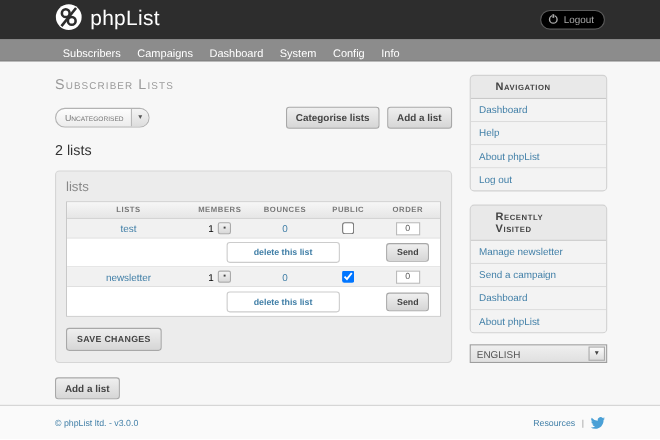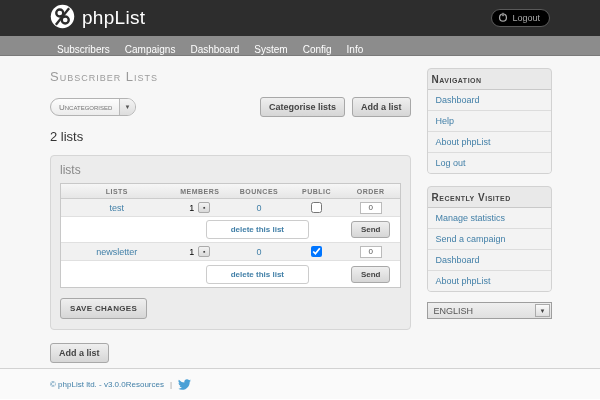--- a/index.html
+++ b/index.html
@@ -69,38 +69,38 @@
          border:1px solid #ccc; border-radius:3px; color:#4380a8; font-size:8px;
          font-weight:bold; padding:4px 24px; cursor:pointer; }
   .send-btn { grid-column:5; justify-self:center; font-size:8px; padding:3px 9px; }
   .save-btn { margin-top:10px; font-size:8px; letter-spacing:.3px; padding:5px 9px; }
   .add-bottom { margin-top:13px; }
 
   
   .side-panel { background:#e9e9e9; border:1px solid #d2d2d2; border-radius:4px;
          margin-top:12px; overflow:hidden; }
   .side-panel h3 { font-size:10px; color:#444; font-variant:small-caps;
-         letter-spacing:.5px; padding:5px 4px 4px; border-bottom:1px solid #c9c9c9; }
+         letter-spacing:.5px; padding:5px 23px 4px; border-bottom:1px solid #c9c9c9; }
   .side-panel ul { list-style:none; }
   .side-panel li { background:#f3f3f3; border-bottom:1px solid #dcdcdc; }
   .side-panel li:last-child { border-bottom:none; }
   .side-panel li a { display:block; padding:5px 8px; font-size:9px; color:#4380a8;
          text-decoration:none; }
   .lang-select { margin-top:10px; height:17px; border:1px solid #9e9e9e;
          background:linear-gradient(#efefef,#e0e0e0); display:flex; align-items:center;
          cursor:pointer; }
   .lang-select .val { flex:1; font-size:9px; color:#555; padding-left:6px; }
   .lang-select .arrow-box { width:15px; height:13px; margin-right:1px;
          border:1px solid #aaa; background:linear-gradient(#fbfbfb,#ddd);
          display:flex; align-items:center; justify-content:center; color:#444;
          font-size:6px; }
 
   
   .ftr { height:31px; background:#fafafa; border-top:1px solid #d2d2d2;
-         display:flex; align-items:center; padding:0 50px; }
+         display:flex; align-items:center; justify-content:space-between; padding:0 50px; }
   .ftr a { color:#4380a8; font-size:8px; text-decoration:none; }
   .ftr-right { display:flex; align-items:center; gap:6px; }
   .ftr-sep { color:#999; font-size:8px; }
 </style>
 </head>
 <body>
 
 <div class="hdr">
   <div class="brand">
     <span>
@@ -220,21 +220,21 @@
         <li>
             <a href="#">Log out</a>
           </li>
       </ul>
     </div>
 
     <div class="side-panel">
       <h3>Recently Visited</h3>
       <ul>
         <li>
-            <a href="#">Manage statistics</a>
+            <a href="#">Manage newsletter</a>
           </li>
         <li>
             <a href="#">Send a campaign</a>
           </li>
         <li>
             <a href="#">Dashboard</a>
           </li>
         <li>
             <a href="#">About phpList</a>
           </li>

